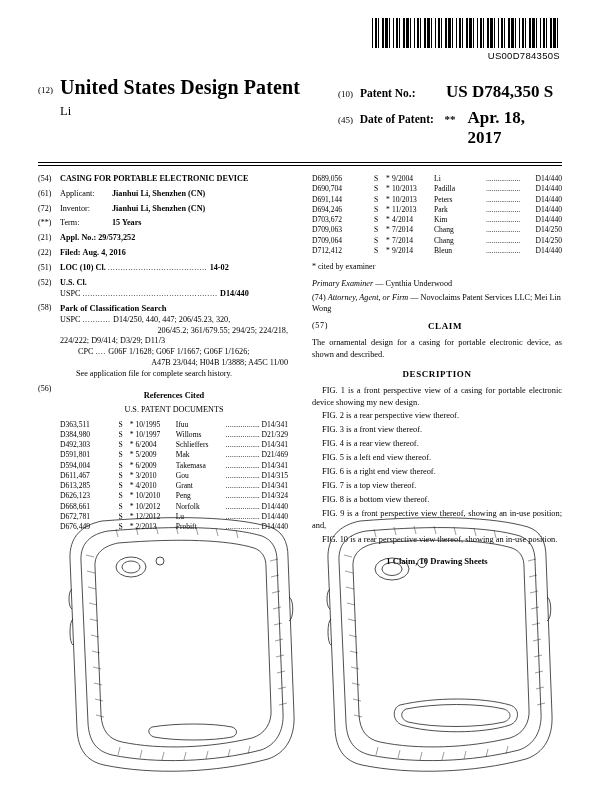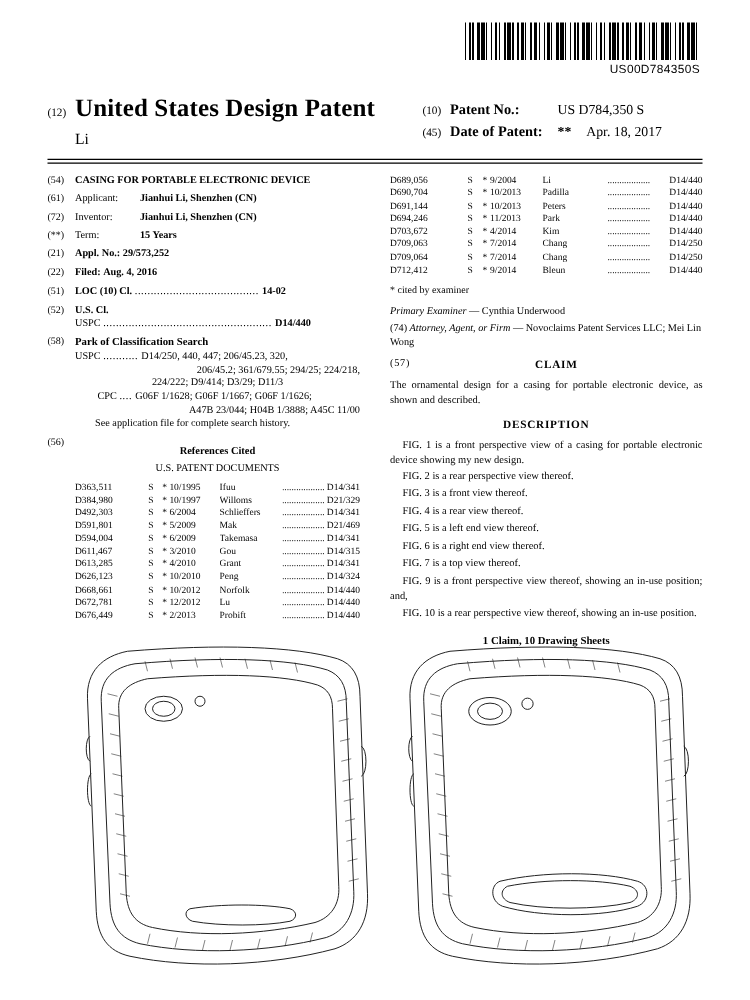--- a/index.html
+++ b/index.html
@@ -92,22 +92,22 @@
   .title-right .num {
     font-size: 9px;
     width: 22px;
   }
   .title-right .lbl {
     font-weight: bold;
     font-size: 11.5px;
     width: 86px;
   }
   .title-right .val {
-    font-weight: normal;
-    font-size: 11px;
+    font-weight: bold;
+    font-size: 17px;
   }
   .title-right .stars {
     font-weight: bold;
     margin-right: 12px;
     font-size: 11px;
   }
 
   .rule {
     border: none;
     border-top: 1.6px solid #000;
@@ -340,21 +340,21 @@
       <div class="fld">
         <div class="tag">(58)</div>
         <div class="body">
           <div class="field-title">Park of Classification Search</div>
           <div>
             <span>USPC</span>
             <span class="dots"> ........... </span>
             <span>D14/250, 440, 447; 206/45.23, 320,</span>
           </div>
           <div style="text-align:right">206/45.2; 361/679.55; 294/25; 224/218,</div>
-          <div style="text-align:center">224/222; D9/414; D3/29; D11/3</div>
+          <div style="text-align:left">224/222; D9/414; D3/29; D11/3</div>
           <div>
             <span style="margin-left:18px">CPC</span>
             <span class="dots"> .... </span>
             <span>G06F 1/1628; G06F 1/1667; G06F 1/1626;</span>
           </div>
           <div style="text-align:right">A47B 23/044; H04B 1/3888; A45C 11/00</div>
           <div style="margin-left:16px">See application file for complete search history.</div>
         </div>
       </div>
 
@@ -575,20 +575,21 @@
       <div class="desc-head">DESCRIPTION</div>
 
       <div id="figure-list">
           <div class="para indent">FIG. 1 is a front perspective view of a casing for portable electronic device showing my new design.</div>
           <div class="para indent">FIG. 2 is a rear perspective view thereof.</div>
           <div class="para indent">FIG. 3 is a front view thereof.</div>
           <div class="para indent">FIG. 4 is a rear view thereof.</div>
           <div class="para indent">FIG. 5 is a left end view thereof.</div>
           <div class="para indent">FIG. 6 is a right end view thereof.</div>
           <div class="para indent">FIG. 7 is a top view thereof.</div>
+          <div class="para indent">FIG. 8 is a bottom view thereof.</div>
           <div class="para indent">FIG. 9 is a front perspective view thereof, showing an in-use position; and,</div>
           <div class="para indent">FIG. 10 is a rear perspective view thereof, showing an in-use position.</div>
         </div>
 
       <div class="sheets">1 Claim, 10 Drawing Sheets</div>
 
     </div>
   </div>
 
   <div class="drawing">

